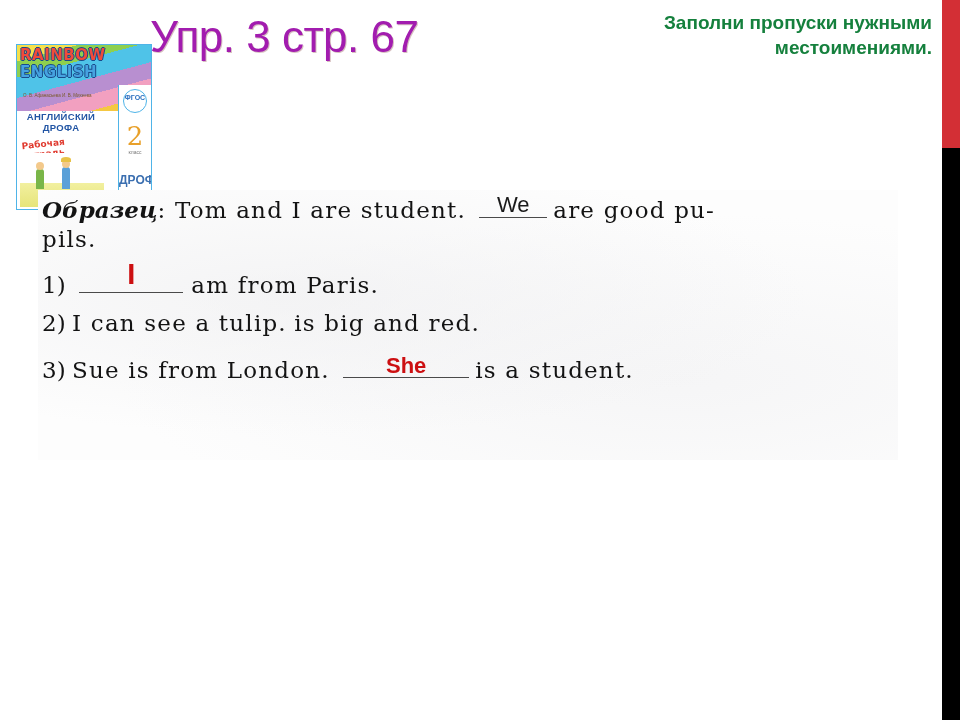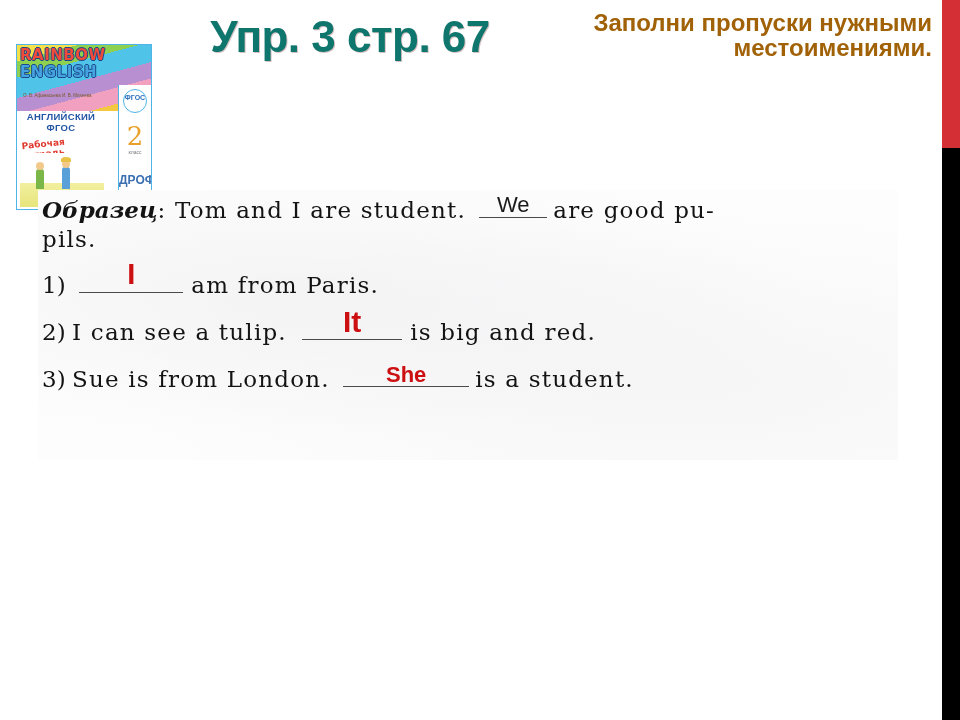--- a/index.html
+++ b/index.html
@@ -221,38 +221,37 @@
     background: #e8c246;
   }
 
   
   #slide-title {
     position: absolute;
     left: 150px;
     top: 12px;
     width: 400px;
     font-size: 44px;
-    font-weight: bold;
-    color: #0f766e;
+    font-weight: normal;
+    color: #a21caf;
     font-family: "Liberation Sans", sans-serif;
     letter-spacing: -0.5px;
     text-shadow: 1px 1px 0 rgba(90,0,0,0.25);
     white-space: nowrap;
-    text-align: center;
   }
   #instruction {
     position: absolute;
     left: 556px;
     top: 10px;
     width: 376px;
     text-align: right;
-    font-size: 24px;
+    font-size: 19px;
     font-weight: bold;
     line-height: 25px;
-    color: #a16207;
+    color: #15803d;
     font-family: "Liberation Sans", sans-serif;
   }
 
   
   #exercise-scan {
     position: absolute;
     left: 38px;
     top: 190px;
     width: 860px;
     height: 270px;
@@ -311,21 +310,21 @@
   <div id="edge-bar-black"></div>
 
   <div id="book-cover">
     <div class="bc-rainbow-band"></div>
     <div class="bc-title-rainbow">
       <div><span class="w1">RAINBOW</span></div>
       <div><span class="w2">ENGLISH</span></div>
     </div>
     <div class="bc-authors">О. В. Афанасьева
 И. В. Михеева</div>
-    <div class="bc-subject">АНГЛИЙСКИЙ ФГОС</div>
+    <div class="bc-subject">АНГЛИЙСКИЙ ДРОФА</div>
     <div class="bc-workbook">Рабочая тетрадь</div>
     <div class="bc-illus">
       <div class="bc-kid-a"></div>
       <div class="bc-kid-a-head"></div>
       <div class="bc-kid-b"></div>
       <div class="bc-kid-b-head"></div>
       <div class="bc-kid-b-hair"></div>
     </div>
     <div class="bc-right-col">
       <div class="bc-badge">ФГОС</div>
@@ -354,23 +353,21 @@
 
     <div class="ex-line" style="margin-left:4px;margin-top:8px;">
       <span class="ex-num">1)</span>
       <span class="blank" style="width:104px;height:30px;margin:0 8px 0 0;">
         <span class="answer answer-red" style="font-size:29px;bottom:3px;">I</span>
       </span><span class="ex-text">am from Paris.</span>
     </div>
 
     <div class="ex-line" style="margin-left:4px;margin-top:9px;">
       <span class="ex-num">2)</span><span class="ex-text">I can see a tulip.</span>
-      <span class="blank" style="width:100px;height:30px;margin:0 8px;">
-        <span class="answer answer-red" style="font-size:30px;bottom:2px;">It</span>
-      </span><span class="ex-text">is big and red.</span>
+      <span class="ex-text">is big and red.</span>
     </div>
 
     <div class="ex-line" style="margin-left:4px;margin-top:9px;">
       <span class="ex-num">3)</span><span class="ex-text">Sue is from London.</span>
       <span class="blank" style="width:126px;height:30px;margin:0 6px;">
         <span class="answer answer-red" style="font-size:22px;bottom:0;">She</span>
       </span><span class="ex-text">is a student.</span>
     </div>
 
 

